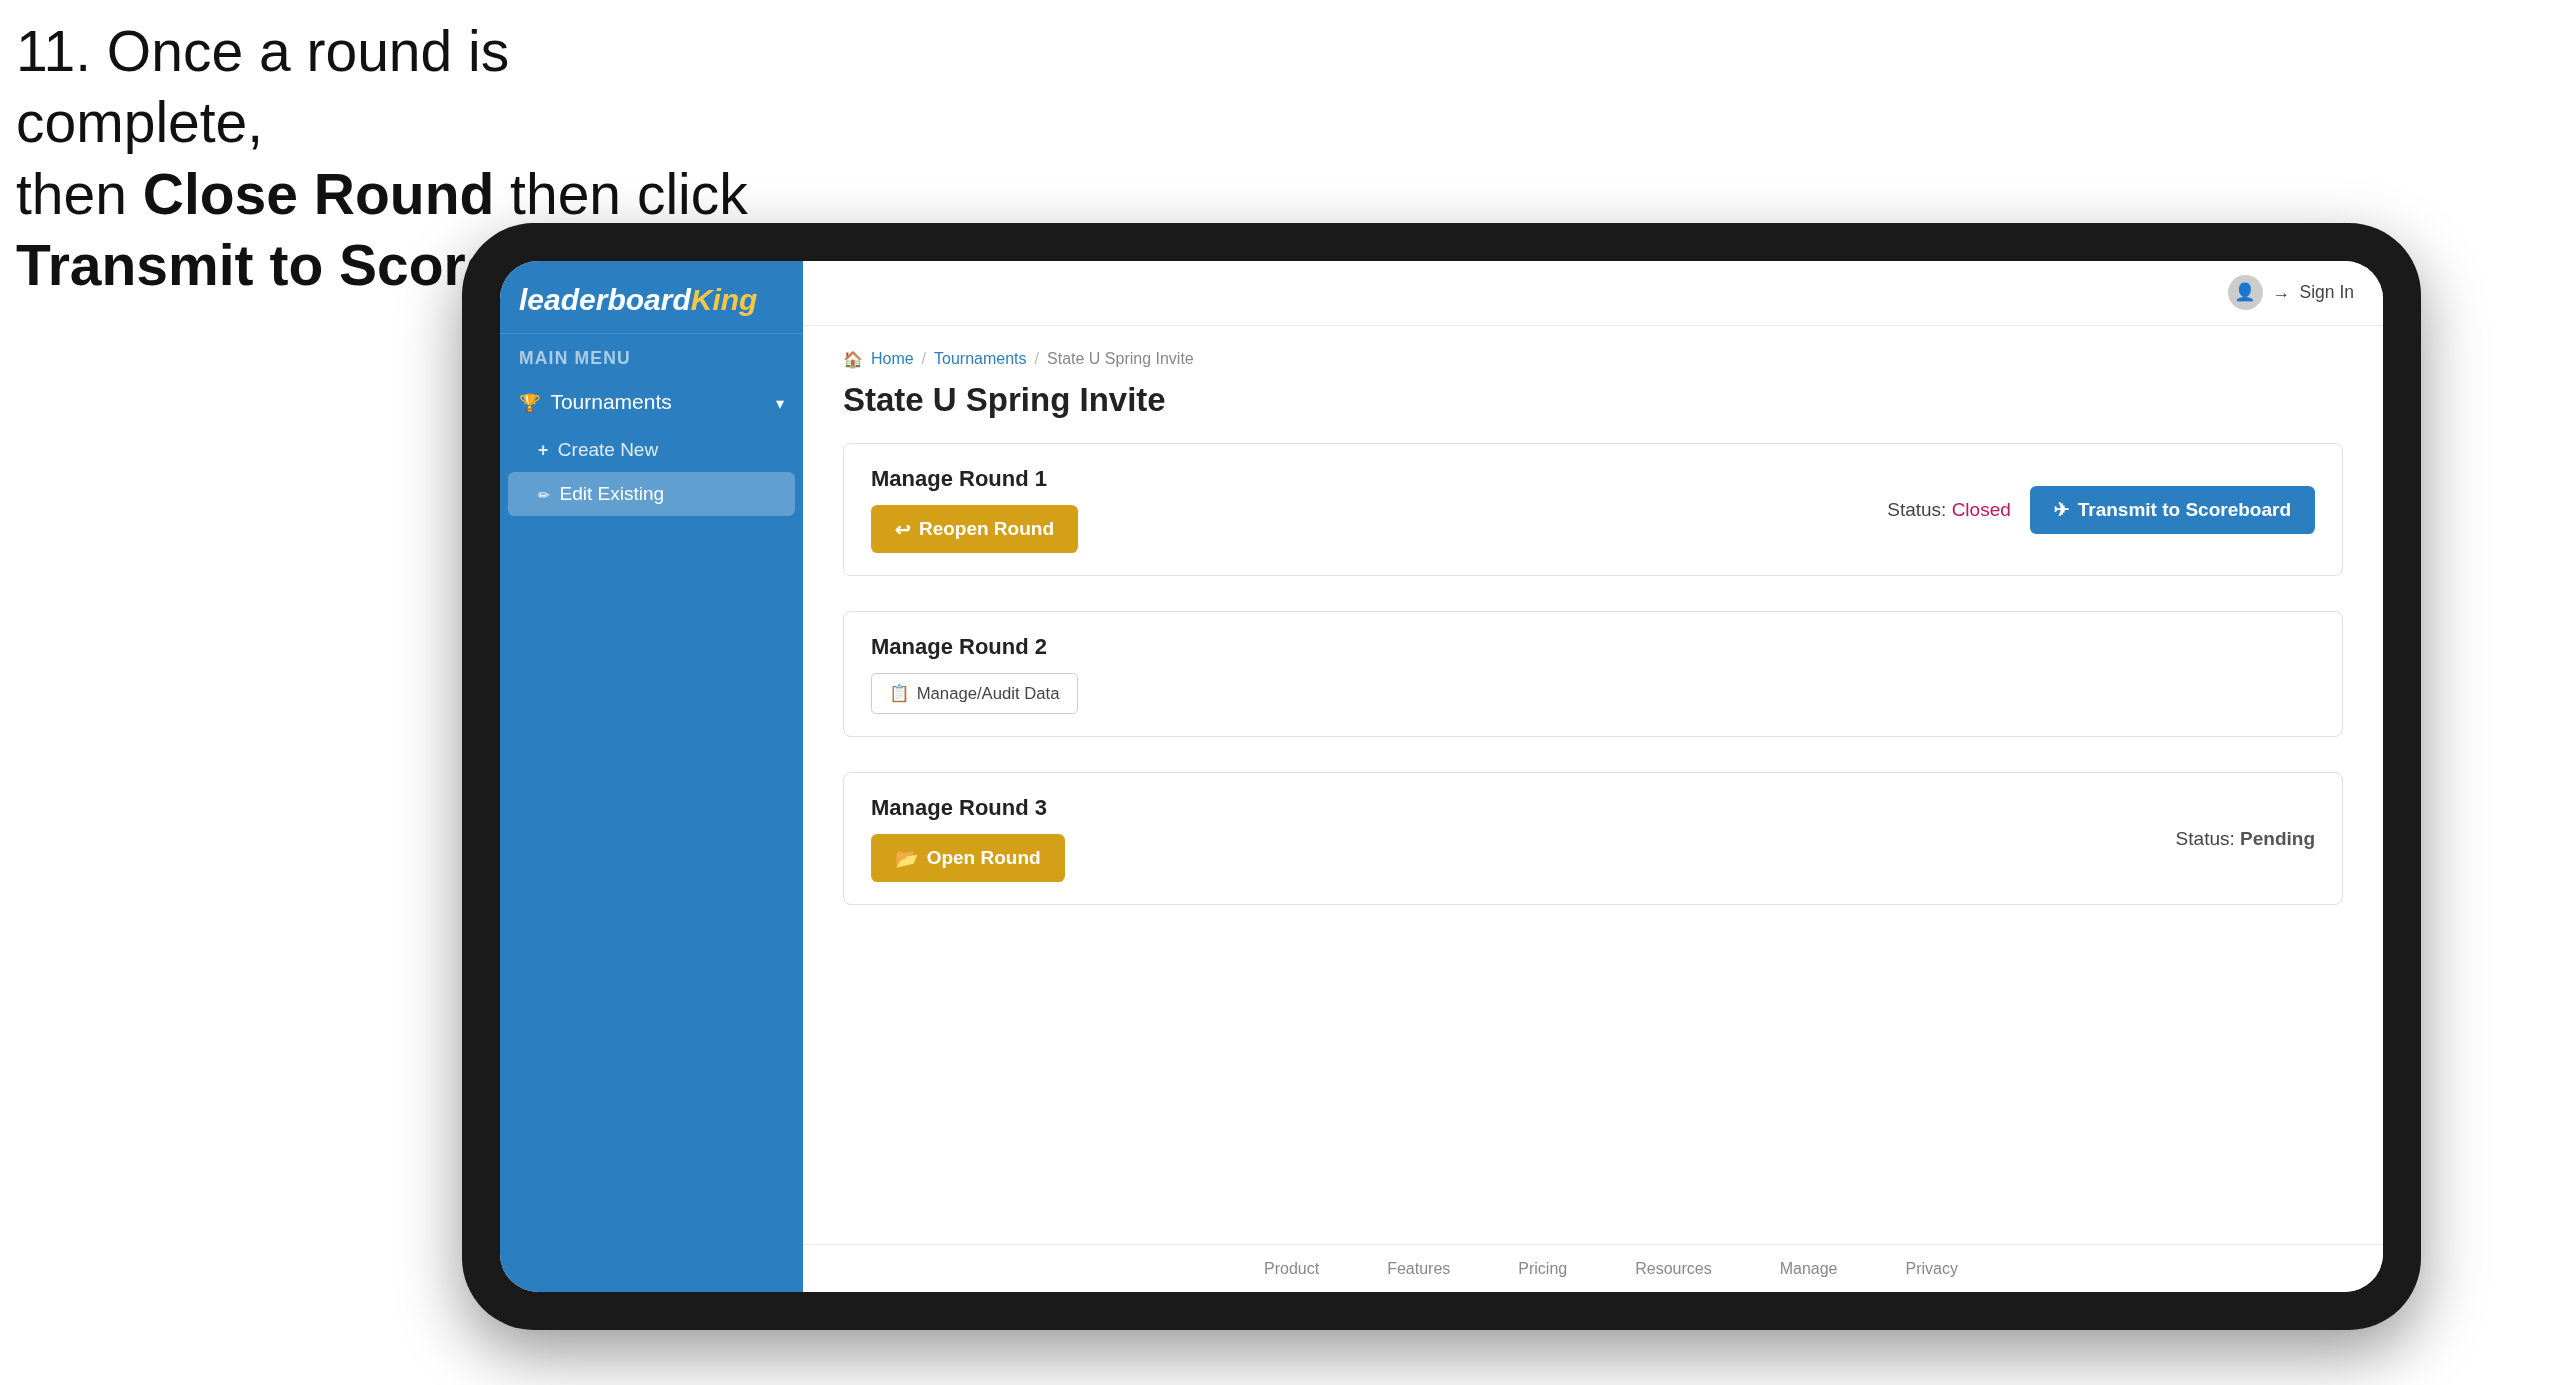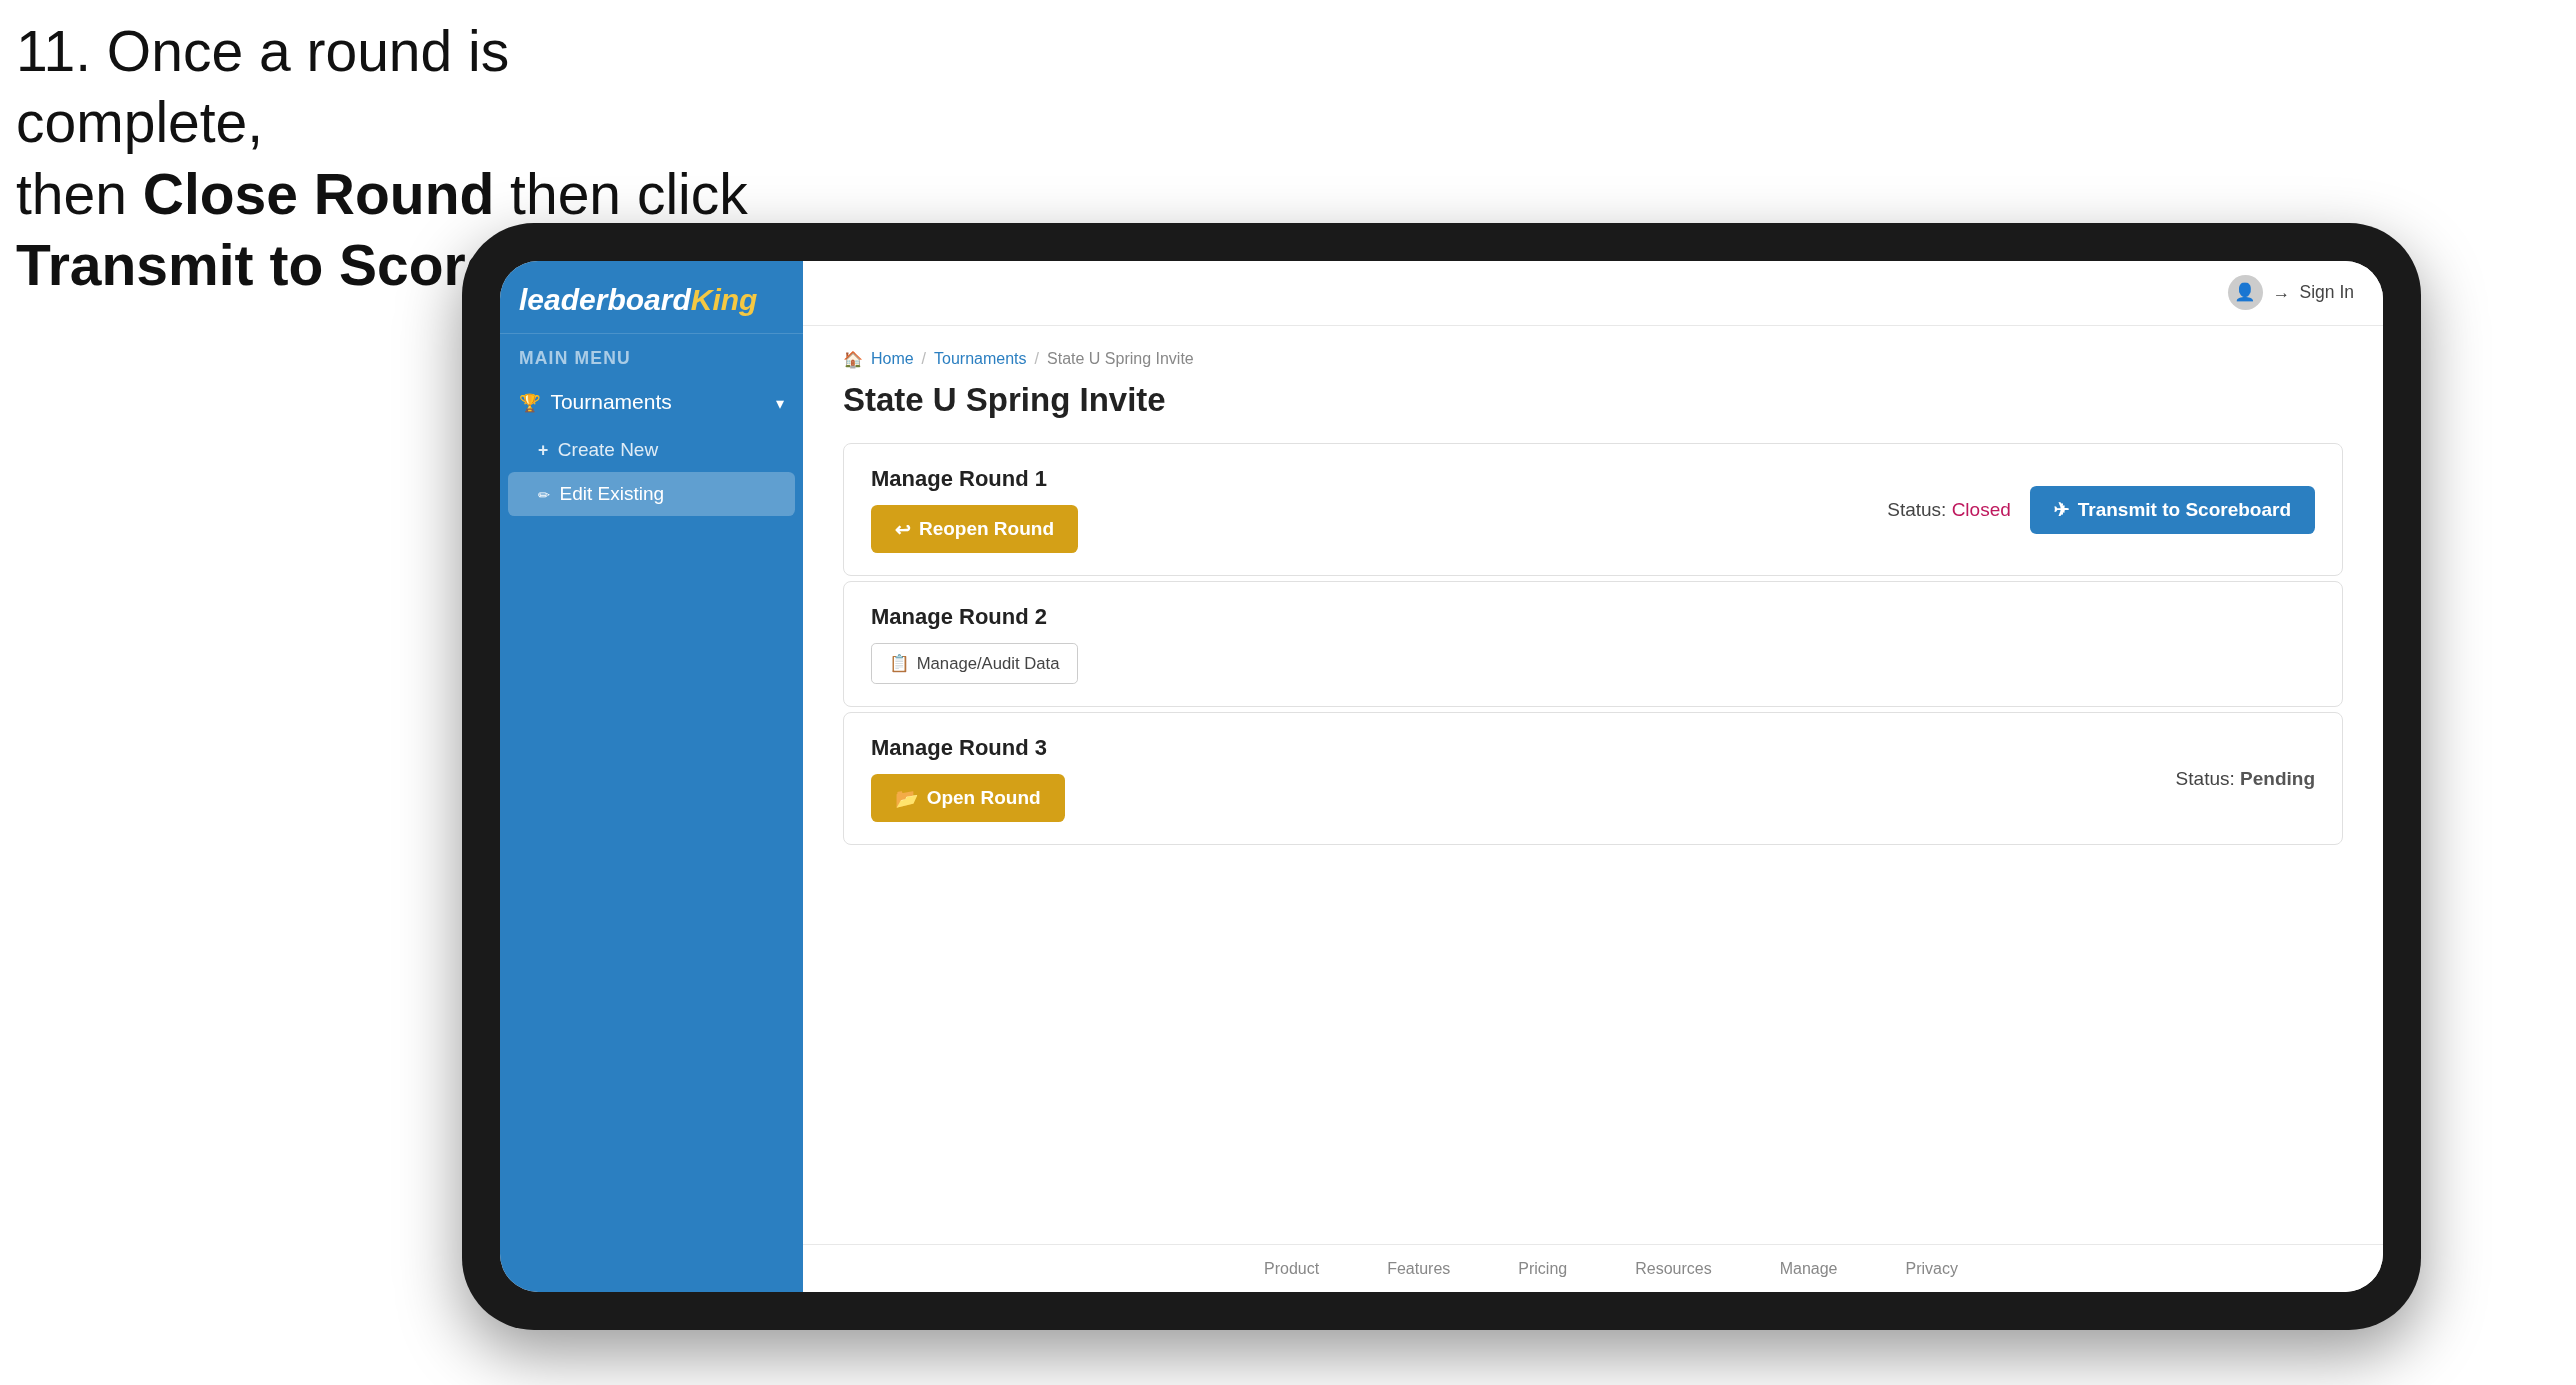--- a/index.html
+++ b/index.html
@@ -197,21 +197,21 @@
       font-weight: 700;
       color: #222;
       margin-bottom: 24px;
     }
 
     
     .round-section {
       border: 0.8px solid #e0e0e0;
       border-radius: 8px;
       padding: 22px 27px;
-      margin-bottom: 5px;
+      margin-bottom: 35px;
       display: flex;
       align-items: center;
       justify-content: space-between;
     }
 
     .round-left {
       display: flex;
       flex-direction: column;
       gap: 12.7px;
     }

